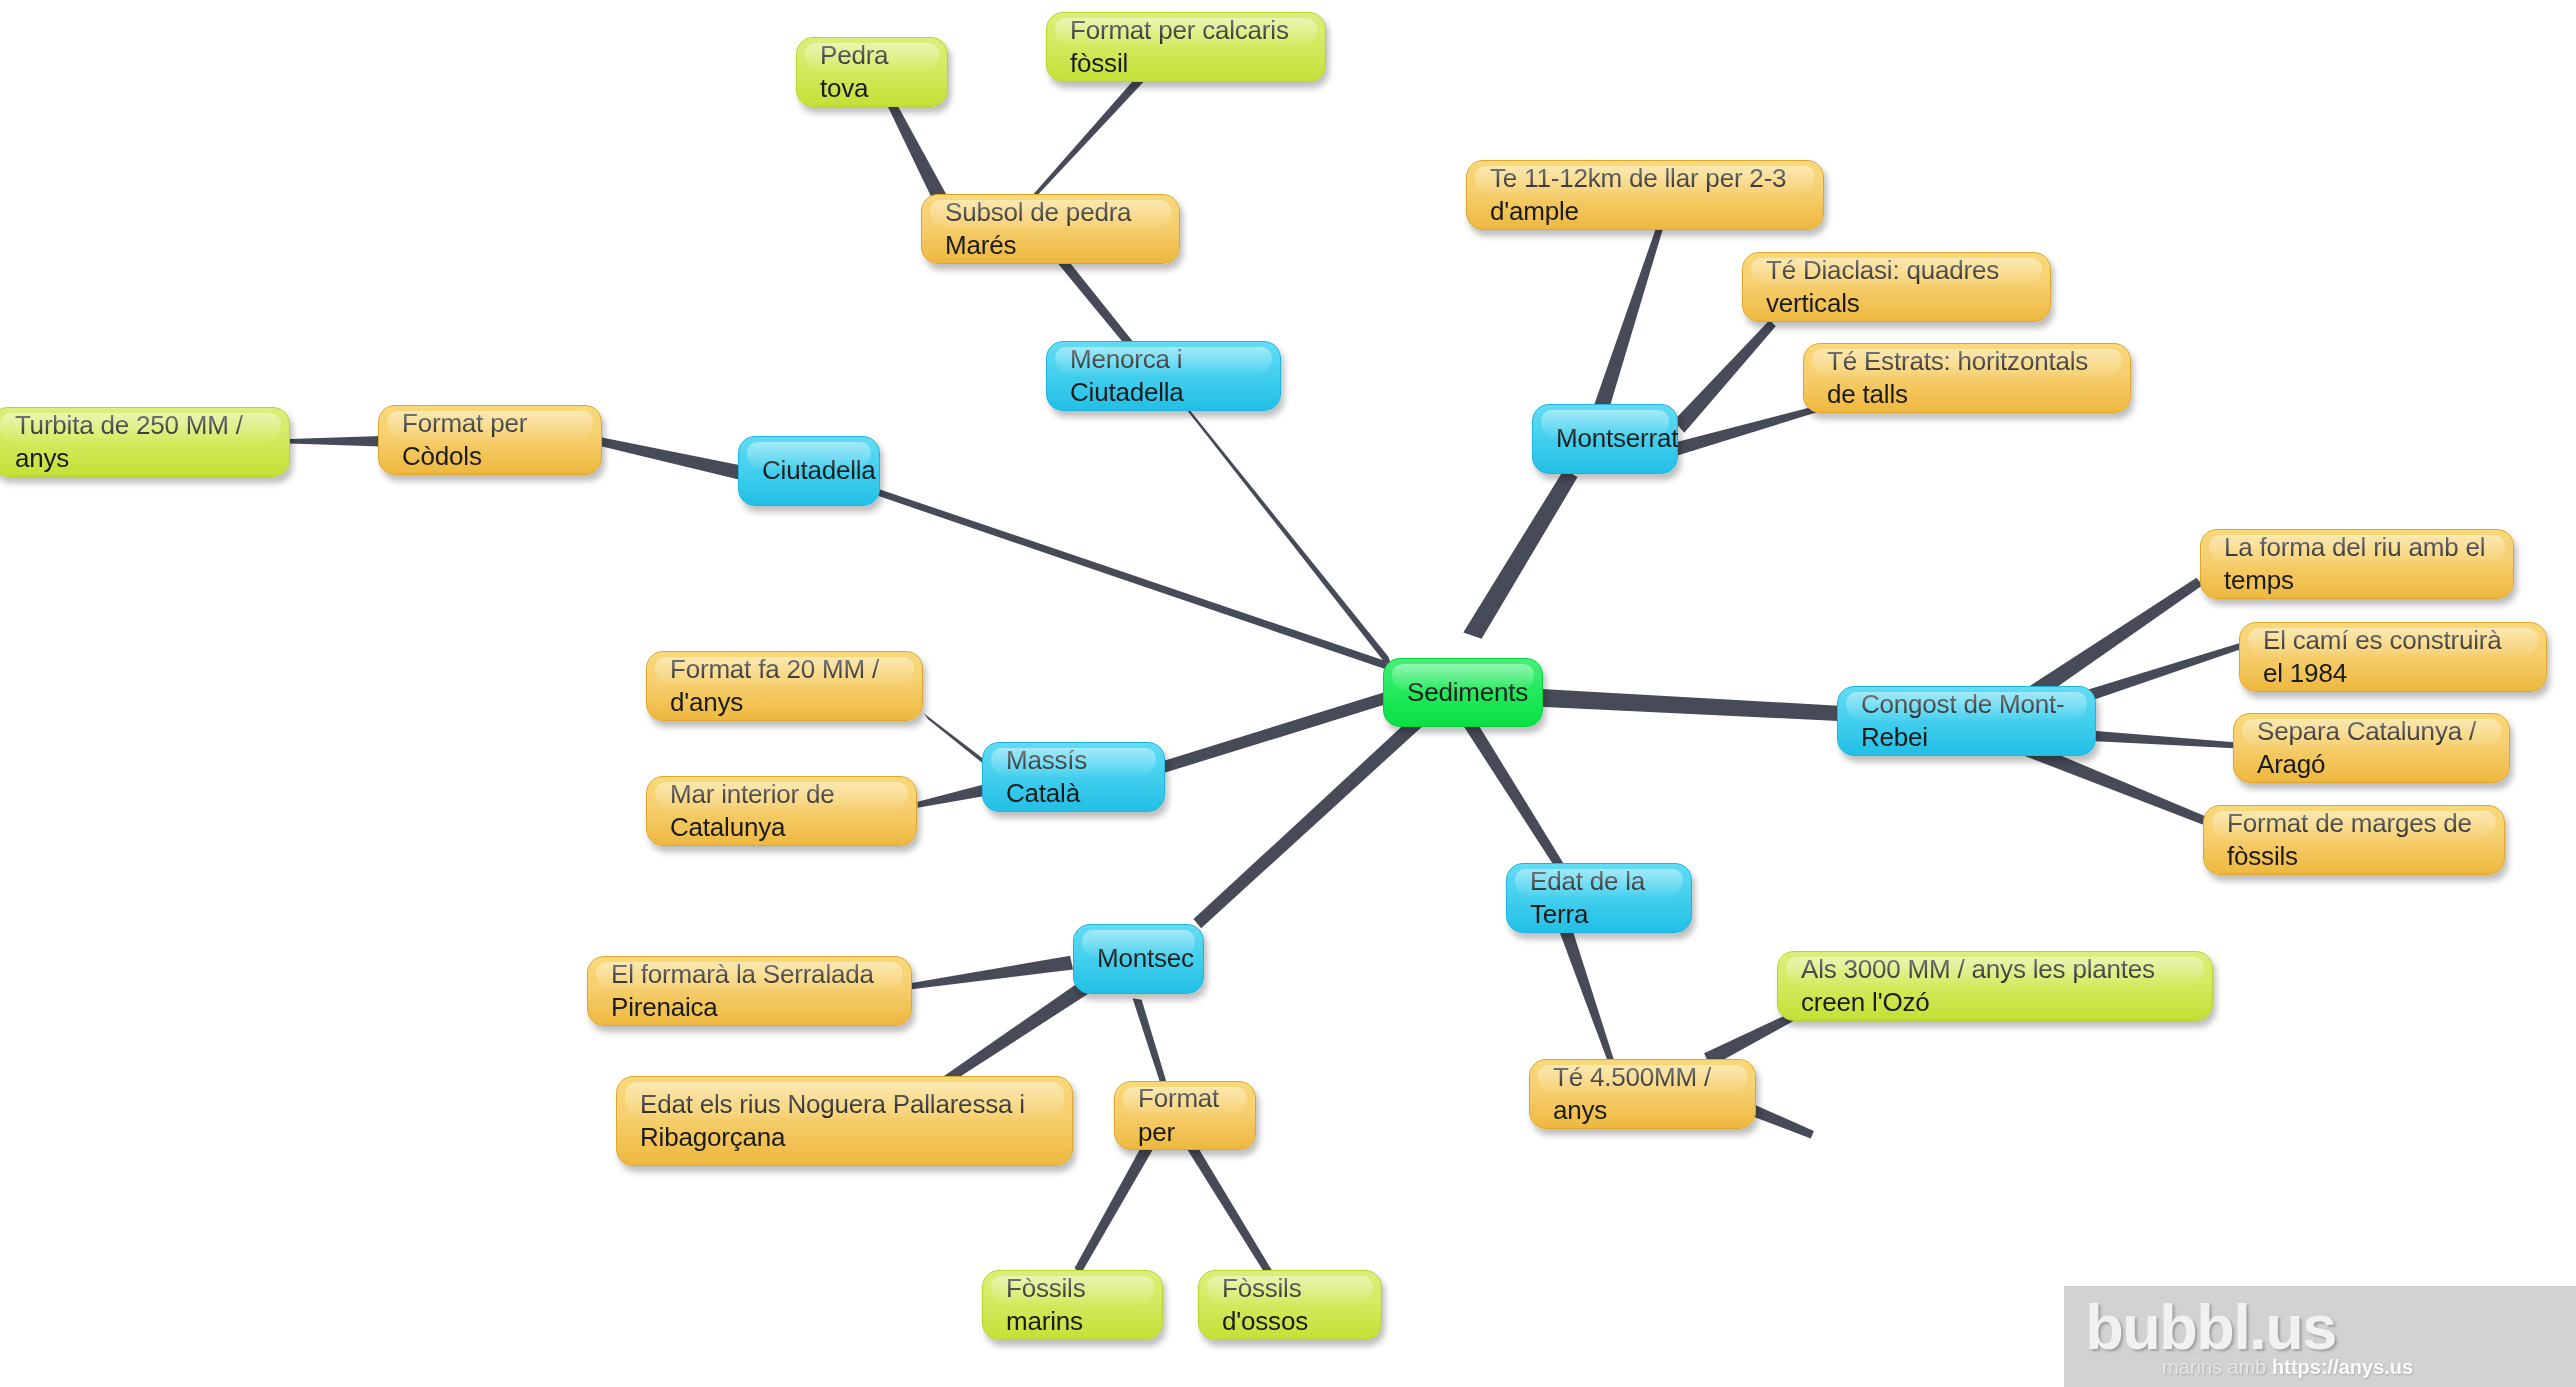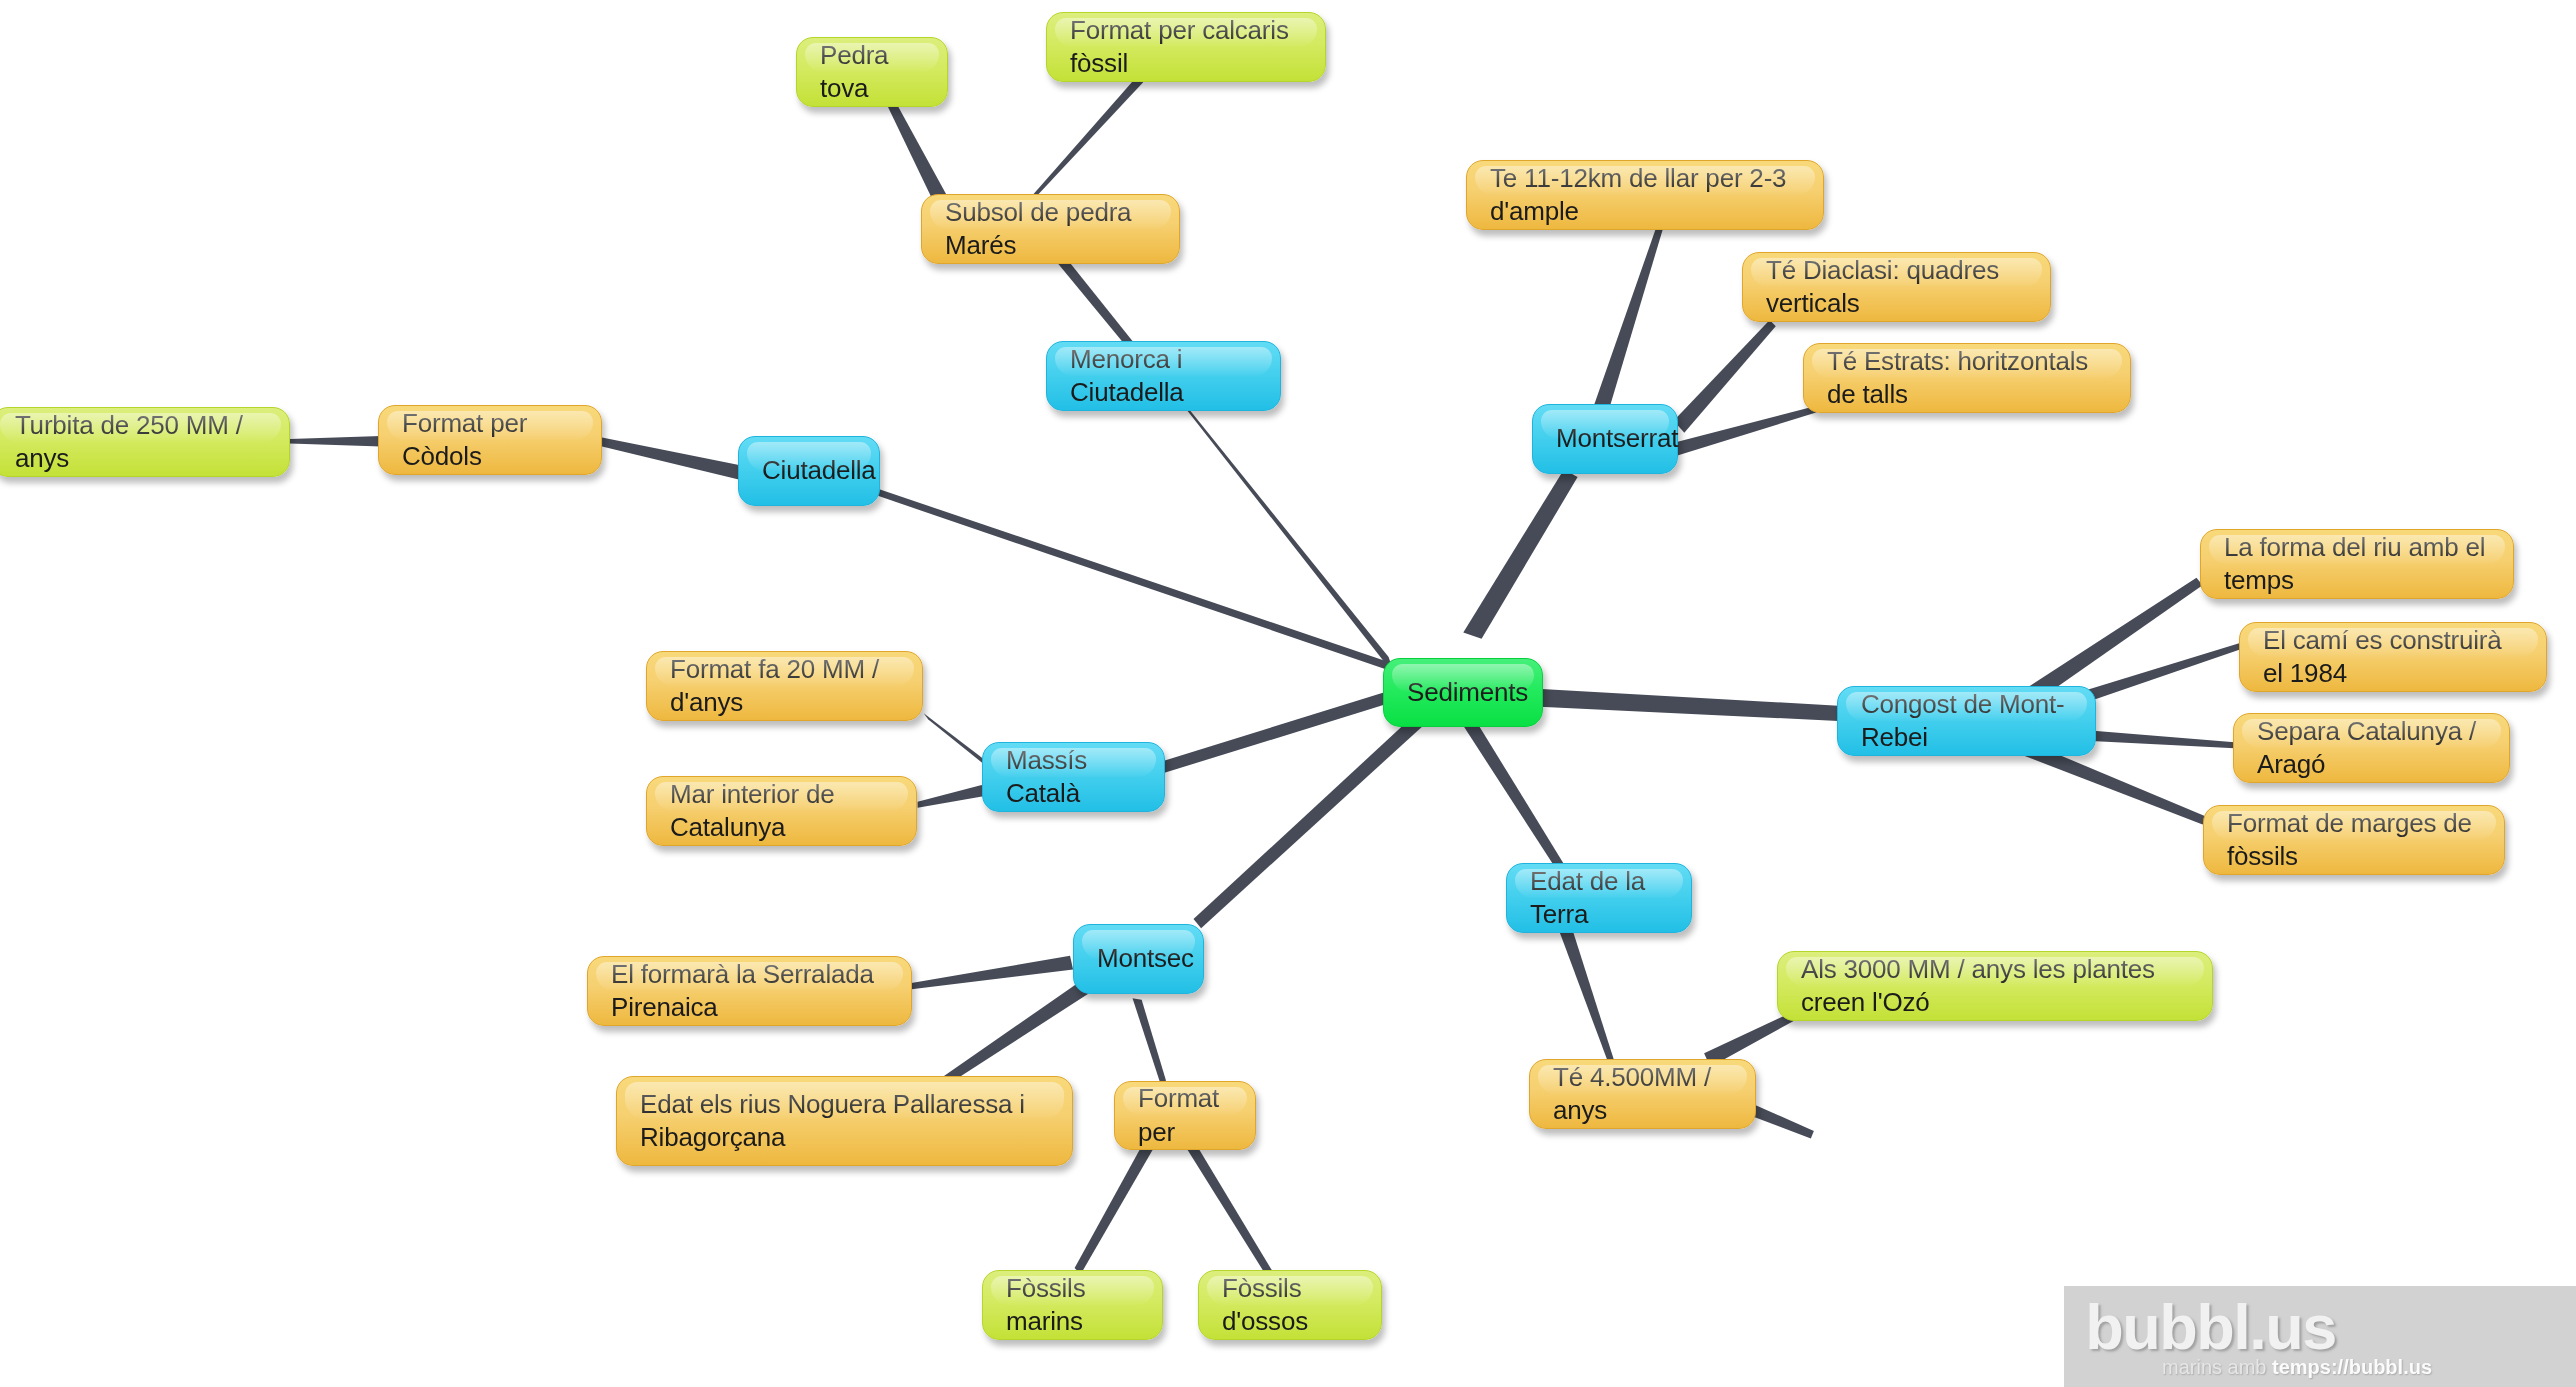--- a/index.html
+++ b/index.html
@@ -264,17 +264,17 @@
   </div>
   <div class="node n-yellow" style="left:1529px; top:1059px; width:227px; height:70px;">
     <span class="lbl">Té 4.500MM / anys</span>
   </div>
   <div class="node n-green" style="left:1777px; top:951px; width:436px; height:70px;">
     <span class="lbl">Als 3000 MM / anys les plantes creen l'Ozó</span>
   </div>
 
   <div id="watermark">
     <div class="wm-main">bubbl.us</div>
-    <div class="wm-sub"><span>marins amb </span><b>temps://bubbl.us</b></div>
+    <div class="wm-sub"><span>marins amb </span><b>https://anys.us</b></div>
   </div>
 
 </div>
 
 
 </body></html>

